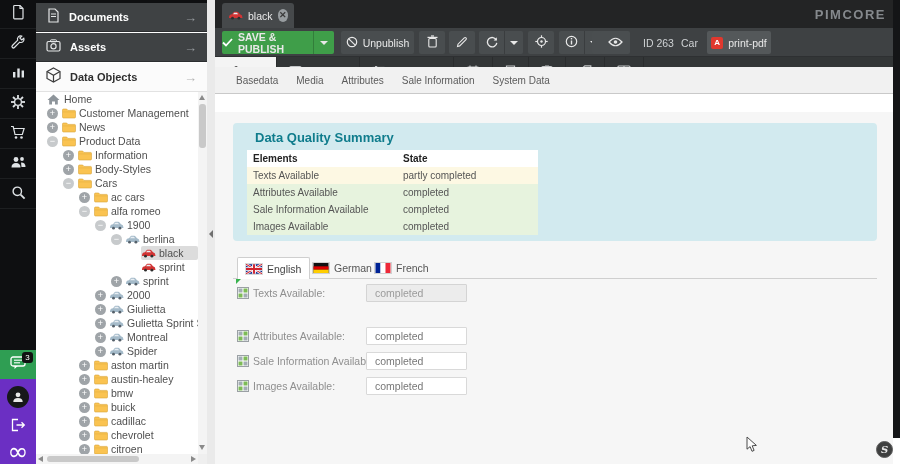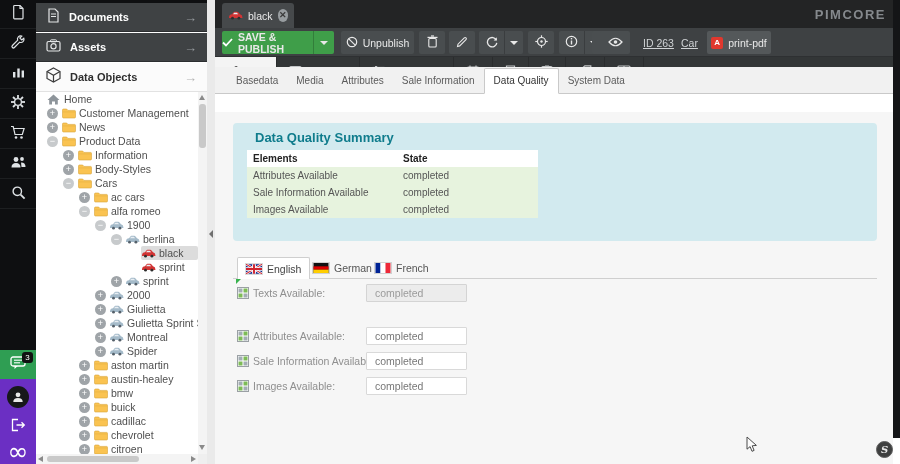--- a/index.html
+++ b/index.html
@@ -68,21 +68,21 @@
 
   #toolbar { position:absolute; left:215px; top:28px; width:678px; height:29px; background:#3e4143;
     border-bottom:1px solid #2e3032; }
   .tb-btn { position:absolute; top:3px; height:23px; background:#494d4f; border-radius:2px;
     display:flex; align-items:center; justify-content:center; gap:5px; cursor:pointer;
     color:#e8e8e8; font-size:10.5px; }
   .tb-green { background:#3f9e49; font-weight:bold; }
   .tb-caret { width:0; height:0; border-left:4px solid transparent; border-right:4px solid transparent;
     border-top:4px solid #e8e8e8; }
   .tb-text { position:absolute; top:3px; height:23px; display:flex; align-items:center;
-    color:#cfd2d4; font-size:10.5px;text-decoration:underline; }
+    color:#cfd2d4; font-size:10.5px; }
 
   #maintabs { position:absolute; left:215px; top:57px; width:678px; height:28px; background:#333637;
     display:flex; align-items:stretch; }
   .mtab { display:flex; align-items:center; gap:6px; padding:0 12px; color:#c3c6c8; font-size:11px;
     border-right:1px solid #2a2c2d; cursor:pointer; }
   .mtab.active { background:#f4f4f4; color:#333; }
   .mtab svg { display:block; }
 
   #subtabs { position:absolute; left:215px; top:67px; width:678px; height:27px; background:#f1f1f1;
     border-bottom:1px solid #c9c9c9; display:flex; align-items:flex-end; padding-left:12px; }
@@ -766,31 +766,34 @@
           </svg>
         </span>
     </div>
   </div>
 
   <div id="subtabs">
     <span class="stab">Basedata</span>
     <span class="stab">Media</span>
     <span class="stab">Attributes</span>
     <span class="stab">Sale Information</span>
-    <span class="stab active">Data Quality</span>
     <span class="stab">System Data</span>
   </div>
 
   <div id="content">
     <div id="summary-panel">
       <div id="summary-title">Data Quality Summary</div>
       <div id="summary-table">
           <div class="trow thead">
             <span class="c1">Elements</span>
             <span class="c2">State</span>
+          </div>
+          <div class="trow partial">
+            <span class="c1">Texts Available</span>
+            <span class="c2">partly completed</span>
           </div>
           <div class="trow complete">
             <span class="c1">Attributes Available</span>
             <span class="c2">completed</span>
           </div>
           <div class="trow complete">
             <span class="c1">Sale Information Available</span>
             <span class="c2">completed</span>
           </div>
           <div class="trow complete">

